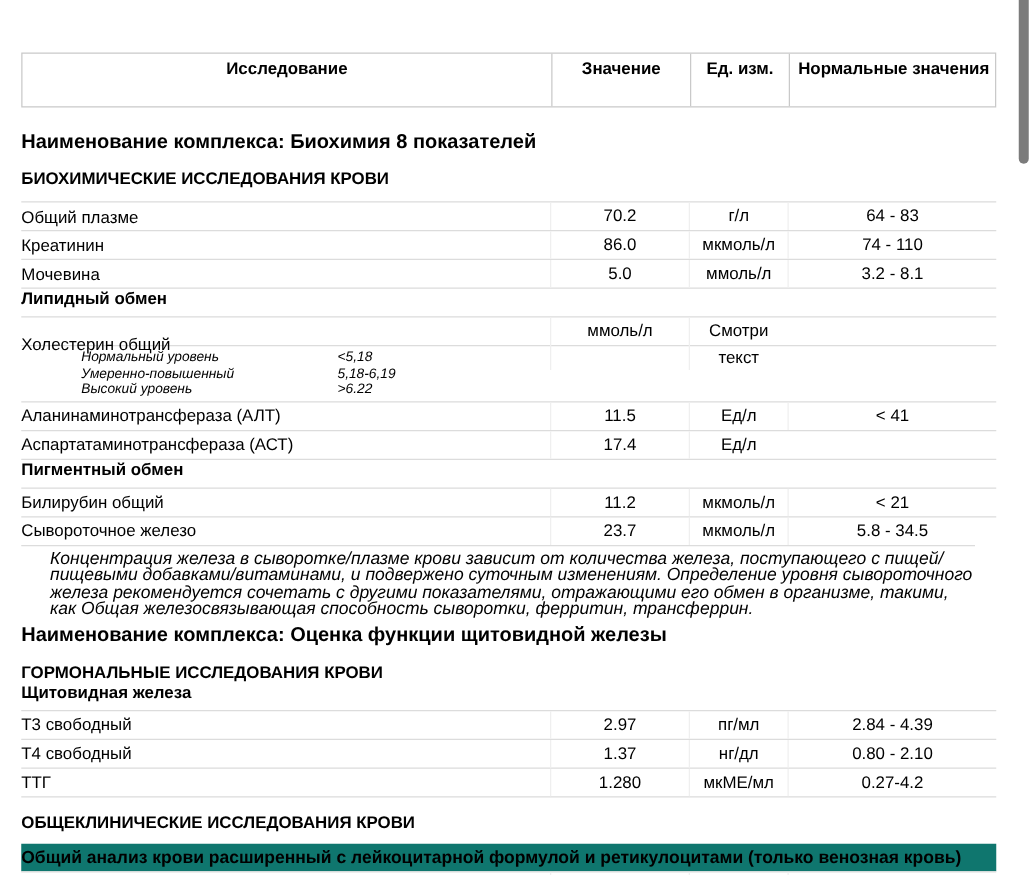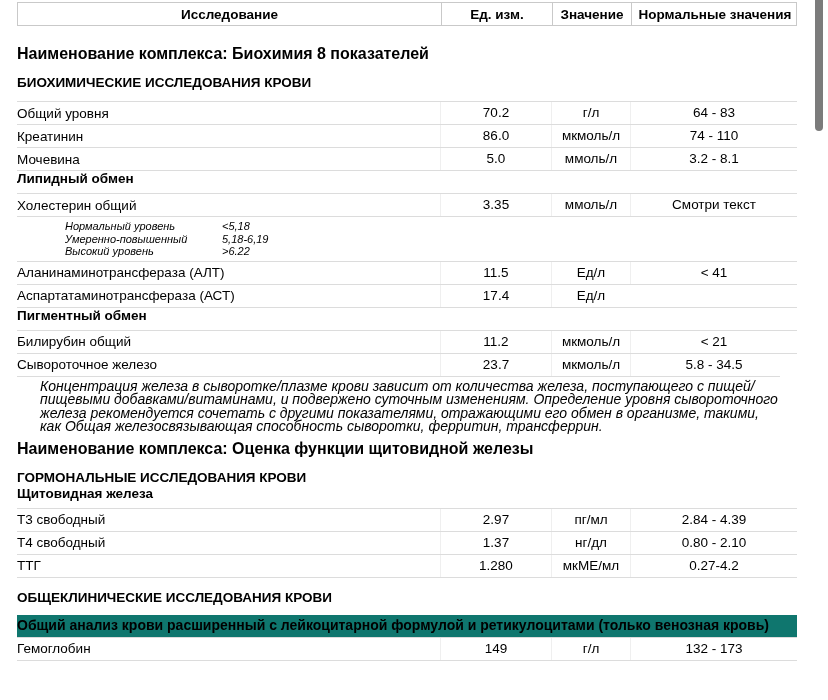--- a/index.html
+++ b/index.html
@@ -6,21 +6,21 @@
   body {
     width:828px; height:700px; overflow:hidden; position:relative;
     background:#ffffff; color:#000000;
     font-family:"Liberation Sans", sans-serif;
   }
   .page { position:absolute; left:17px; top:2px; width:780px; }
 
   
   .tbl-header {
     display:grid; grid-template-columns:423px 111px 79px 167px;
-    border:1px solid #c9c9c9; height:24px; box-sizing:border-box;
+    border:1px solid #c9c9c9; height:44px; box-sizing:border-box;margin-top:40px;
   }
   .tbl-header > div {
     font-weight:bold; font-size:13.5px; line-height:16px;
     text-align:center; padding-top:4px; box-sizing:border-box;
   }
   .tbl-header > div + div { border-left:1px solid #c9c9c9; }
 
   
   .complex  { font-size:16px;   font-weight:bold; margin-top:18px; line-height:19px; }
   .group    { font-size:13.5px; font-weight:bold; margin-top:12px; line-height:16px; }
@@ -36,21 +36,21 @@
   }
   .row > div { box-sizing:border-box; }
   .row > div + div { text-align:center; border-left:1px solid #efefef; height:100%; line-height:21px; }
   .run.bb { border-bottom:1px solid #dcdcdc; }
 
   
   .levels {
     border-top:1px solid #dcdcdc; padding:3px 0 3px 48px;
     font-size:11px; font-style:italic;
   }
-  .levels .line { display:flex; line-height:12.5px; }
+  .levels .line { display:flex; line-height:12.5px;gap:48px; }
   .levels .lbl  { width:157px; }
   .paragraph {
     border-top:1px solid #dcdcdc; padding:3px 0 2px 23px;
     font-size:14px; font-style:italic; line-height:13.5px; width:740px;
     box-sizing:content-box;
   }
 
   
   .banner {
     background:#0f766e; margin-top:9px; padding:1px 4px 2px 0;
@@ -66,30 +66,30 @@
     position:absolute; right:5px; top:0; width:8px; height:131px;
     background:#7b7b7b; border-radius:0 0 4px 4px;
   }
 </style>
 </head>
 <body>
 
 <div class="page">
   <div class="tbl-header">
     <div>Исследование</div>
+    <div>Значение</div>
     <div>Ед. изм.</div>
-    <div>Значение</div>
     <div>Нормальные значения</div>
   </div>
   <div id="report-body">
       <div class="complex">Наименование комплекса: Биохимия 8 показателей</div>
       <div class="group">БИОХИМИЧЕСКИЕ ИССЛЕДОВАНИЯ КРОВИ</div>
       <div class="run bb">
         <div class="row">
-          <div class="cell name">Общий уровня</div>
+          <div class="cell name">Общий плазме</div>
           <div class="cell value">70.2</div>
           <div class="cell units">г/л</div>
           <div class="cell normal">64 - 83</div>
         </div>
         <div class="row">
           <div class="cell name">Креатинин</div>
           <div class="cell value">86.0</div>
           <div class="cell units">мкмоль/л</div>
           <div class="cell normal">74 - 110</div>
         </div>
@@ -97,21 +97,20 @@
           <div class="cell name">Мочевина</div>
           <div class="cell value">5.0</div>
           <div class="cell units">ммоль/л</div>
           <div class="cell normal">3.2 - 8.1</div>
         </div>
       </div>
       <div class="subsection">Липидный обмен</div>
       <div class="run">
         <div class="row">
           <div class="cell name">Холестерин общий</div>
-          <div class="cell value">3.35</div>
           <div class="cell units">ммоль/л</div>
           <div class="cell normal">Смотри текст</div>
         </div>
       </div>
       <div class="levels">
         <div class="line">
           <div class="lbl">Нормальный уровень</div>
           <div class="val">&lt;5,18</div>
         </div>
         <div class="line">

